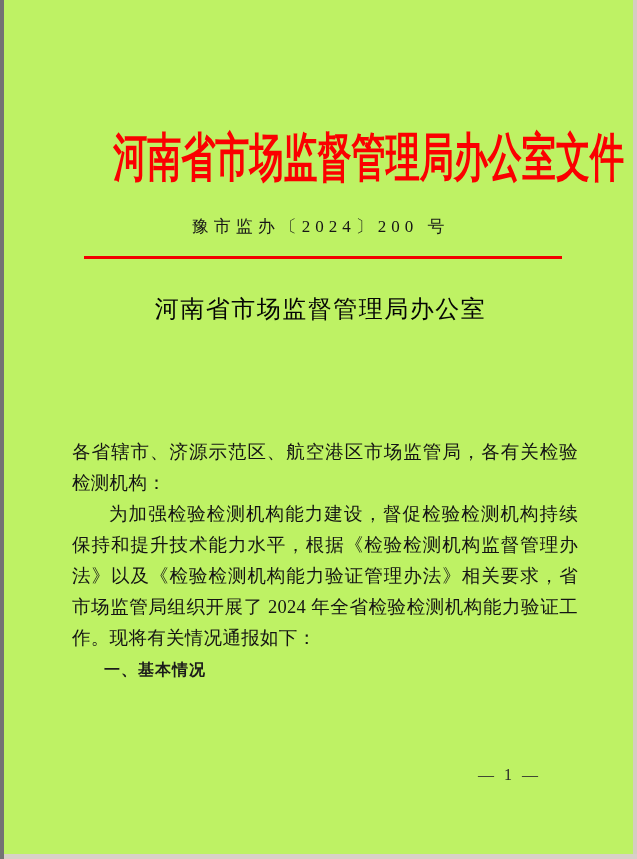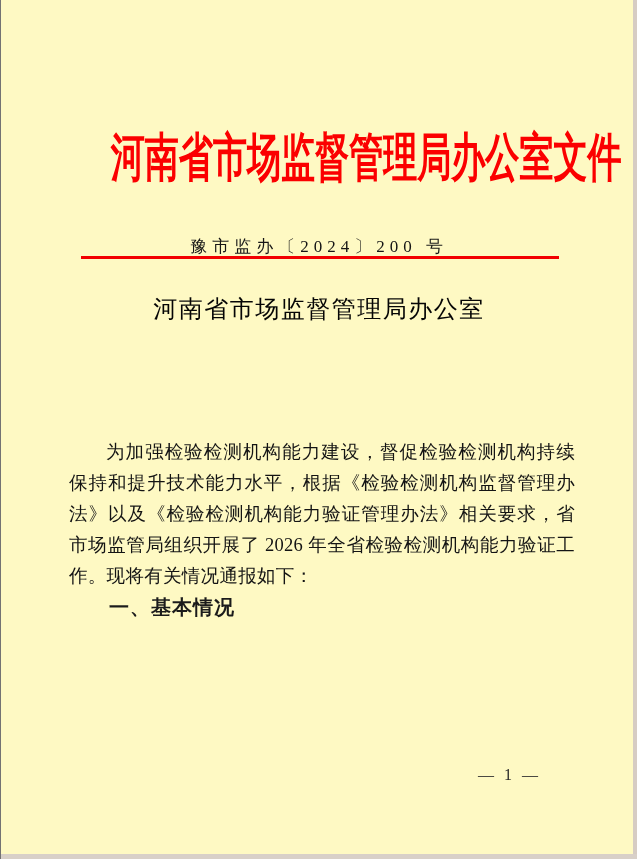--- a/index.html
+++ b/index.html
@@ -5,23 +5,23 @@
   html, body {
     margin: 0;
     padding: 0;
     background: #e9e5e0;
     font-family: "Liberation Serif", serif;
   }
   .page {
     position: relative;
     width: 637px;
     height: 859px;
-    background: #fef9c3;
+    background: #bef264;
     overflow: hidden;
-    border-left: 1px solid #737373;
+    border-left: 4px solid #737373;
     box-sizing: border-box;
   }
   .page-right-edge {
     position: absolute;
     top: 0; right: 0;
     width: 4px; height: 100%;
     background: #d6ccc3;
   }
   .page-bottom-edge {
     position: absolute;
@@ -38,21 +38,21 @@
     font-size: 52px;
     font-weight: bold;
     line-height: 64px;
     white-space: nowrap;
     transform: scaleX(0.655);
     transform-origin: 50% 50%;
     letter-spacing: 0;
   }
   .doc-number {
     position: absolute;
-    top: 236px;
+    top: 216px;
     left: 0; right: 0;
     text-align: center;
     color: #161616;
     font-size: 17px;
     letter-spacing: 5px;
     line-height: 22px;
   }
   .red-line {
     position: absolute;
     top: 256px;
@@ -80,21 +80,21 @@
     font-size: 18.5px;
     line-height: 31px;
     text-align: justify;
     letter-spacing: 0.3px;
   }
   .body-text p { margin: 0; }
   .indent { text-indent: 2em; }
   .section-heading {
     font-family: "Liberation Sans", sans-serif;
     font-weight: bold;
-    font-size: 20px;
+    font-size: 16px;
     color: #1b1b1b;
     letter-spacing: 1px;
   }
   .page-number {
     position: absolute;
     top: 766px;
     right: 96px;
     color: #2a2a2a;
     font-size: 16px;
     letter-spacing: 3px;
@@ -110,21 +110,22 @@
 
   <div class="doc-number">豫市监办〔2024〕200 号</div>
 
   <div class="red-line"></div>
 
   <div class="doc-title">
     <div>河南省市场监督管理局办公室</div>
   </div>
 
   <div class="body-text">
-    <p class="indent">为加强检验检测机构能力建设，督促检验检测机构持续保持和提升技术能力水平，根据《检验检测机构监督管理办法》以及《检验检测机构能力验证管理办法》相关要求，省市场监管局组织开展了 2026 年全省检验检测机构能力验证工作。现将有关情况通报如下：</p>
+    <p>各省辖市、济源示范区、航空港区市场监管局，各有关检验检测机构：</p>
+    <p class="indent">为加强检验检测机构能力建设，督促检验检测机构持续保持和提升技术能力水平，根据《检验检测机构监督管理办法》以及《检验检测机构能力验证管理办法》相关要求，省市场监管局组织开展了 2024 年全省检验检测机构能力验证工作。现将有关情况通报如下：</p>
     <p class="indent section-heading">一、基本情况</p>
   </div>
 
   <div class="page-number">— 1 —</div>
 
   <div class="page-right-edge"></div>
   <div class="page-bottom-edge"></div>
 
 </div>
 

